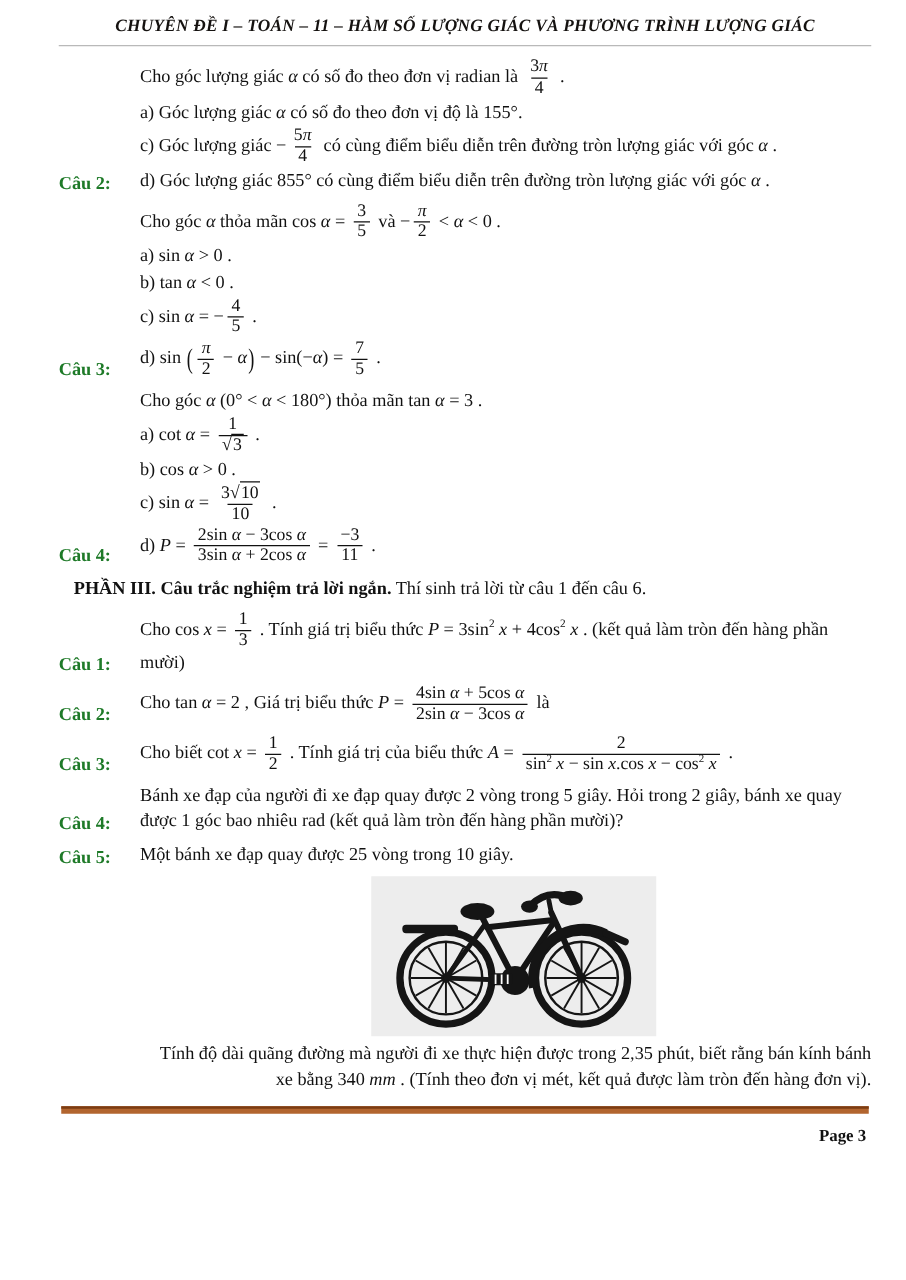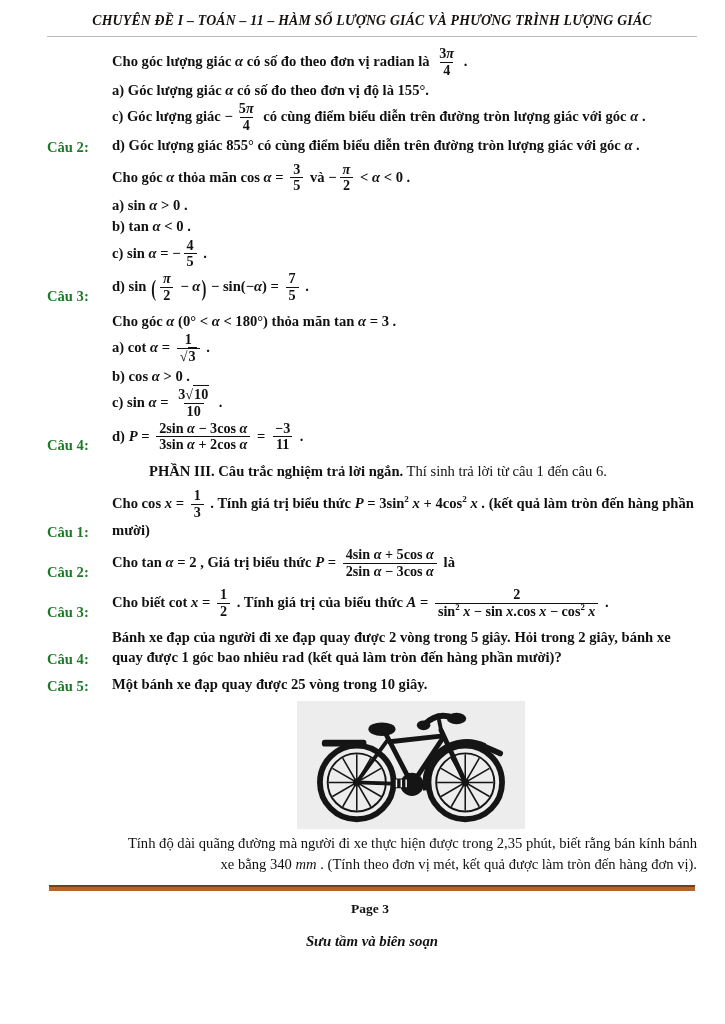--- a/index.html
+++ b/index.html
@@ -6,39 +6,39 @@
   body{width:725px;height:1024px;overflow:hidden;
        font-family:"Liberation Serif","DejaVu Serif",serif;
        font-size:14.6px;color:#111;}
   .page{box-sizing:border-box;width:725px;height:884px;
         padding:13px 28px 0 47px;position:relative;}
   .header{text-align:center;font-weight:bold;font-style:italic;
           font-size:13.8px;color:#151210;letter-spacing:.2px;white-space:nowrap;}
   .toprule{border:none;border-top:1px solid #b9b9b9;margin:7px 0 8px 0;}
   .q{display:flex;margin-top:5px;align-items:flex-end;}
   .q-label{flex:0 0 65px;font-weight:bold;color:var(--label-green,#1e7a28);}
-  .q-body{flex:1;min-width:0;font-weight:bold;}
+  .q-body{flex:1;min-width:0;}
   .line{margin:1px 0;line-height:1.38;}
   .mi{font-style:italic;}
   .sp{vertical-align:super;font-size:.62em;line-height:0;}
   .frac{display:inline-flex;flex-direction:column;align-items:center;
         vertical-align:middle;margin:0 3px;line-height:1.12;font-size:.97em;}
   .frac .num{padding:0 3px;}
   .frac .den{border-top:1.2px solid #111;padding:0 3px;}
   .sqrt{white-space:nowrap;}
   .rad{border-top:1.2px solid #111;padding:0 1px;}
   .bp{display:inline-block;transform:scaleY(1.55);margin:0 1px;vertical-align:middle;}
-  .part3-head{margin:7px 0 2px 12px;line-height:1.4;text-align:center;}
+  .part3-head{margin:7px 0 2px 12px;line-height:1.4;}
   .part3-head .bold{font-weight:bold;}
   .figure{margin:6px 0 4px 250px;width:228px;height:128px;
           background:#ededed;display:flex;align-items:center;justify-content:center;}
   .closing{margin:2px 0 0 65px;line-height:1.45;text-align:right;}
   .bottomrule{height:4px;background:var(--rule-brown,#b2652f);
               border-top:2px solid var(--rule-brown-dark,#7c3c12);margin:9px 2px 3px 2px;}
-  .pageno{text-align:center;font-weight:bold;font-size:13.5px;padding-right:4px;margin-top:10px;}
+  .pageno{text-align:right;font-weight:bold;font-size:13.5px;padding-right:4px;margin-top:10px;}
   .credit{text-align:center;font-weight:bold;font-style:italic;margin-top:16px;font-size:14.8px;}
 </style>
 </head>
 <body>
 
 <div class="page">
 
   <div class="header">CHUYÊN ĐỀ I – TOÁN – 11  – HÀM SỐ LƯỢNG GIÁC VÀ PHƯƠNG TRÌNH LƯỢNG GIÁC</div>
   <hr class="toprule">
 
@@ -225,15 +225,14 @@
         </g>
       </svg>
     </div>
 
     <div class="closing"><span class="t">Tính độ dài quãng đường mà người đi xe thực hiện được trong 2,35 phút, biết rằng bán kính bánh xe bằng 340 </span><span class="mi">mm</span><span class="t"> . (Tính theo đơn vị mét, kết quả được làm tròn đến hàng đơn vị).</span></div>
 
   </section>
 
   <div class="bottomrule"></div>
   <div class="pageno">Page 3</div>
-  <div class="credit">Sưu tầm và biên soạn</div>
 
 </div>
 
 </body></html>

